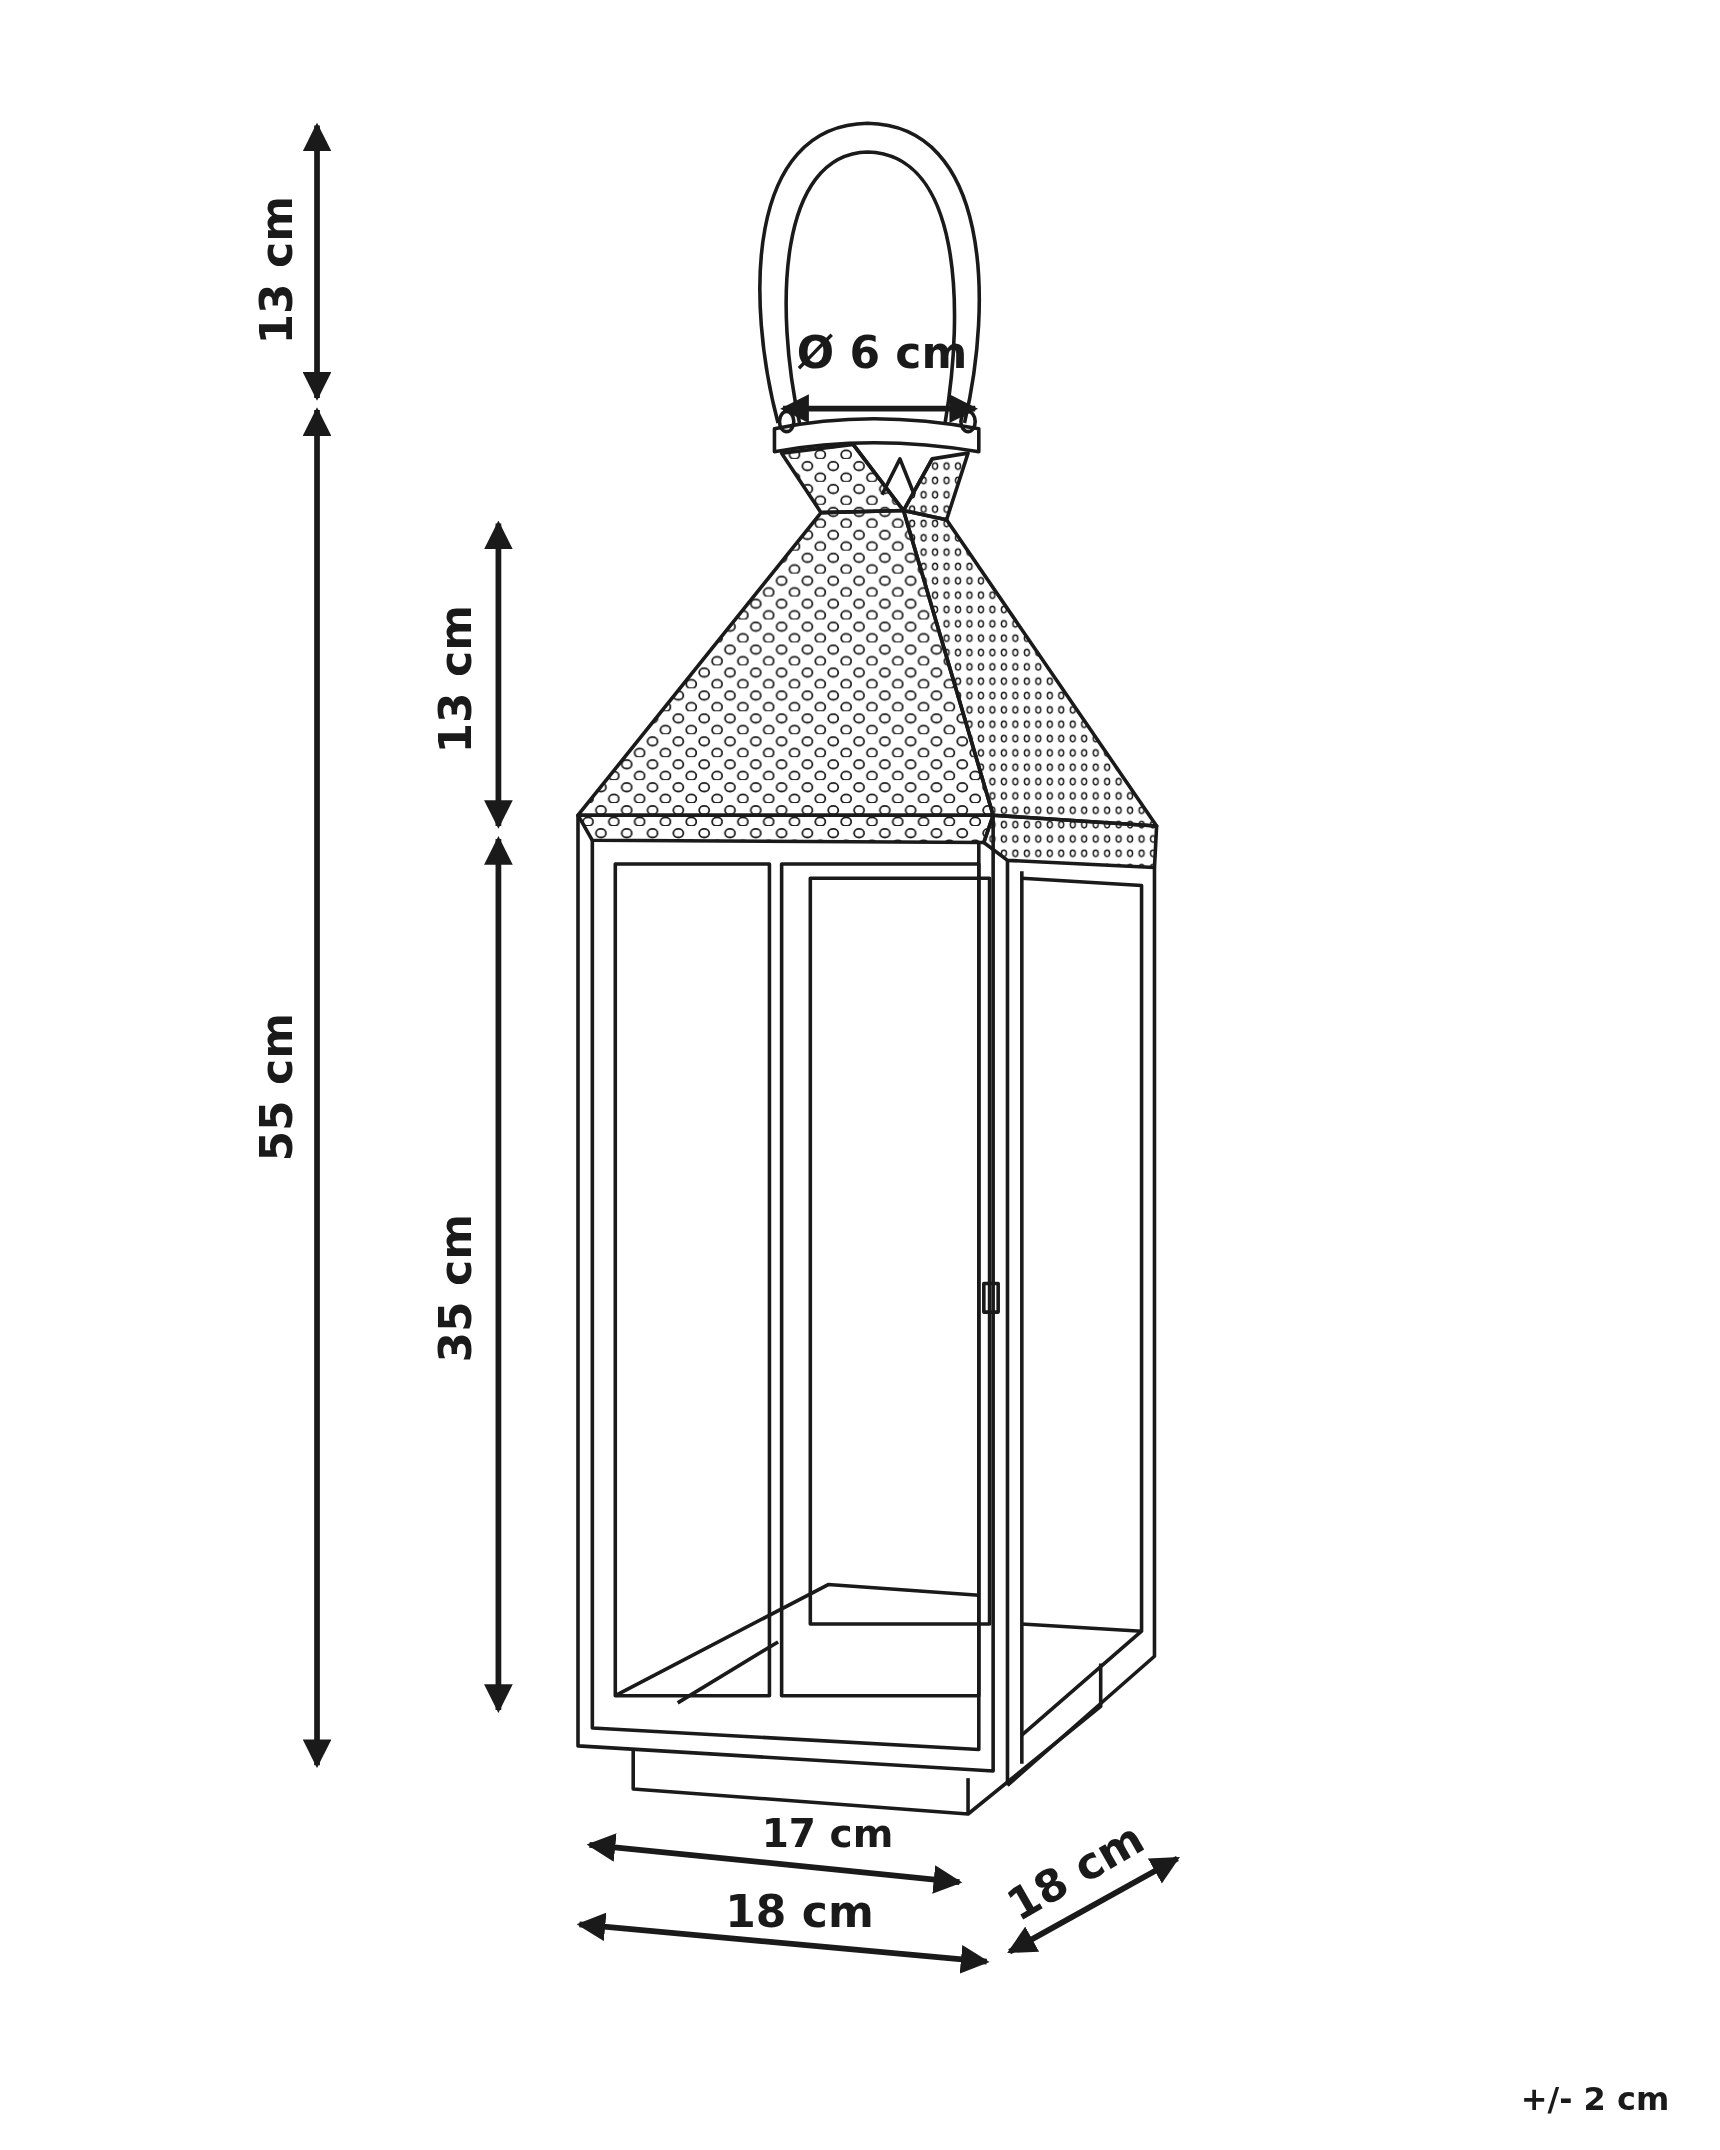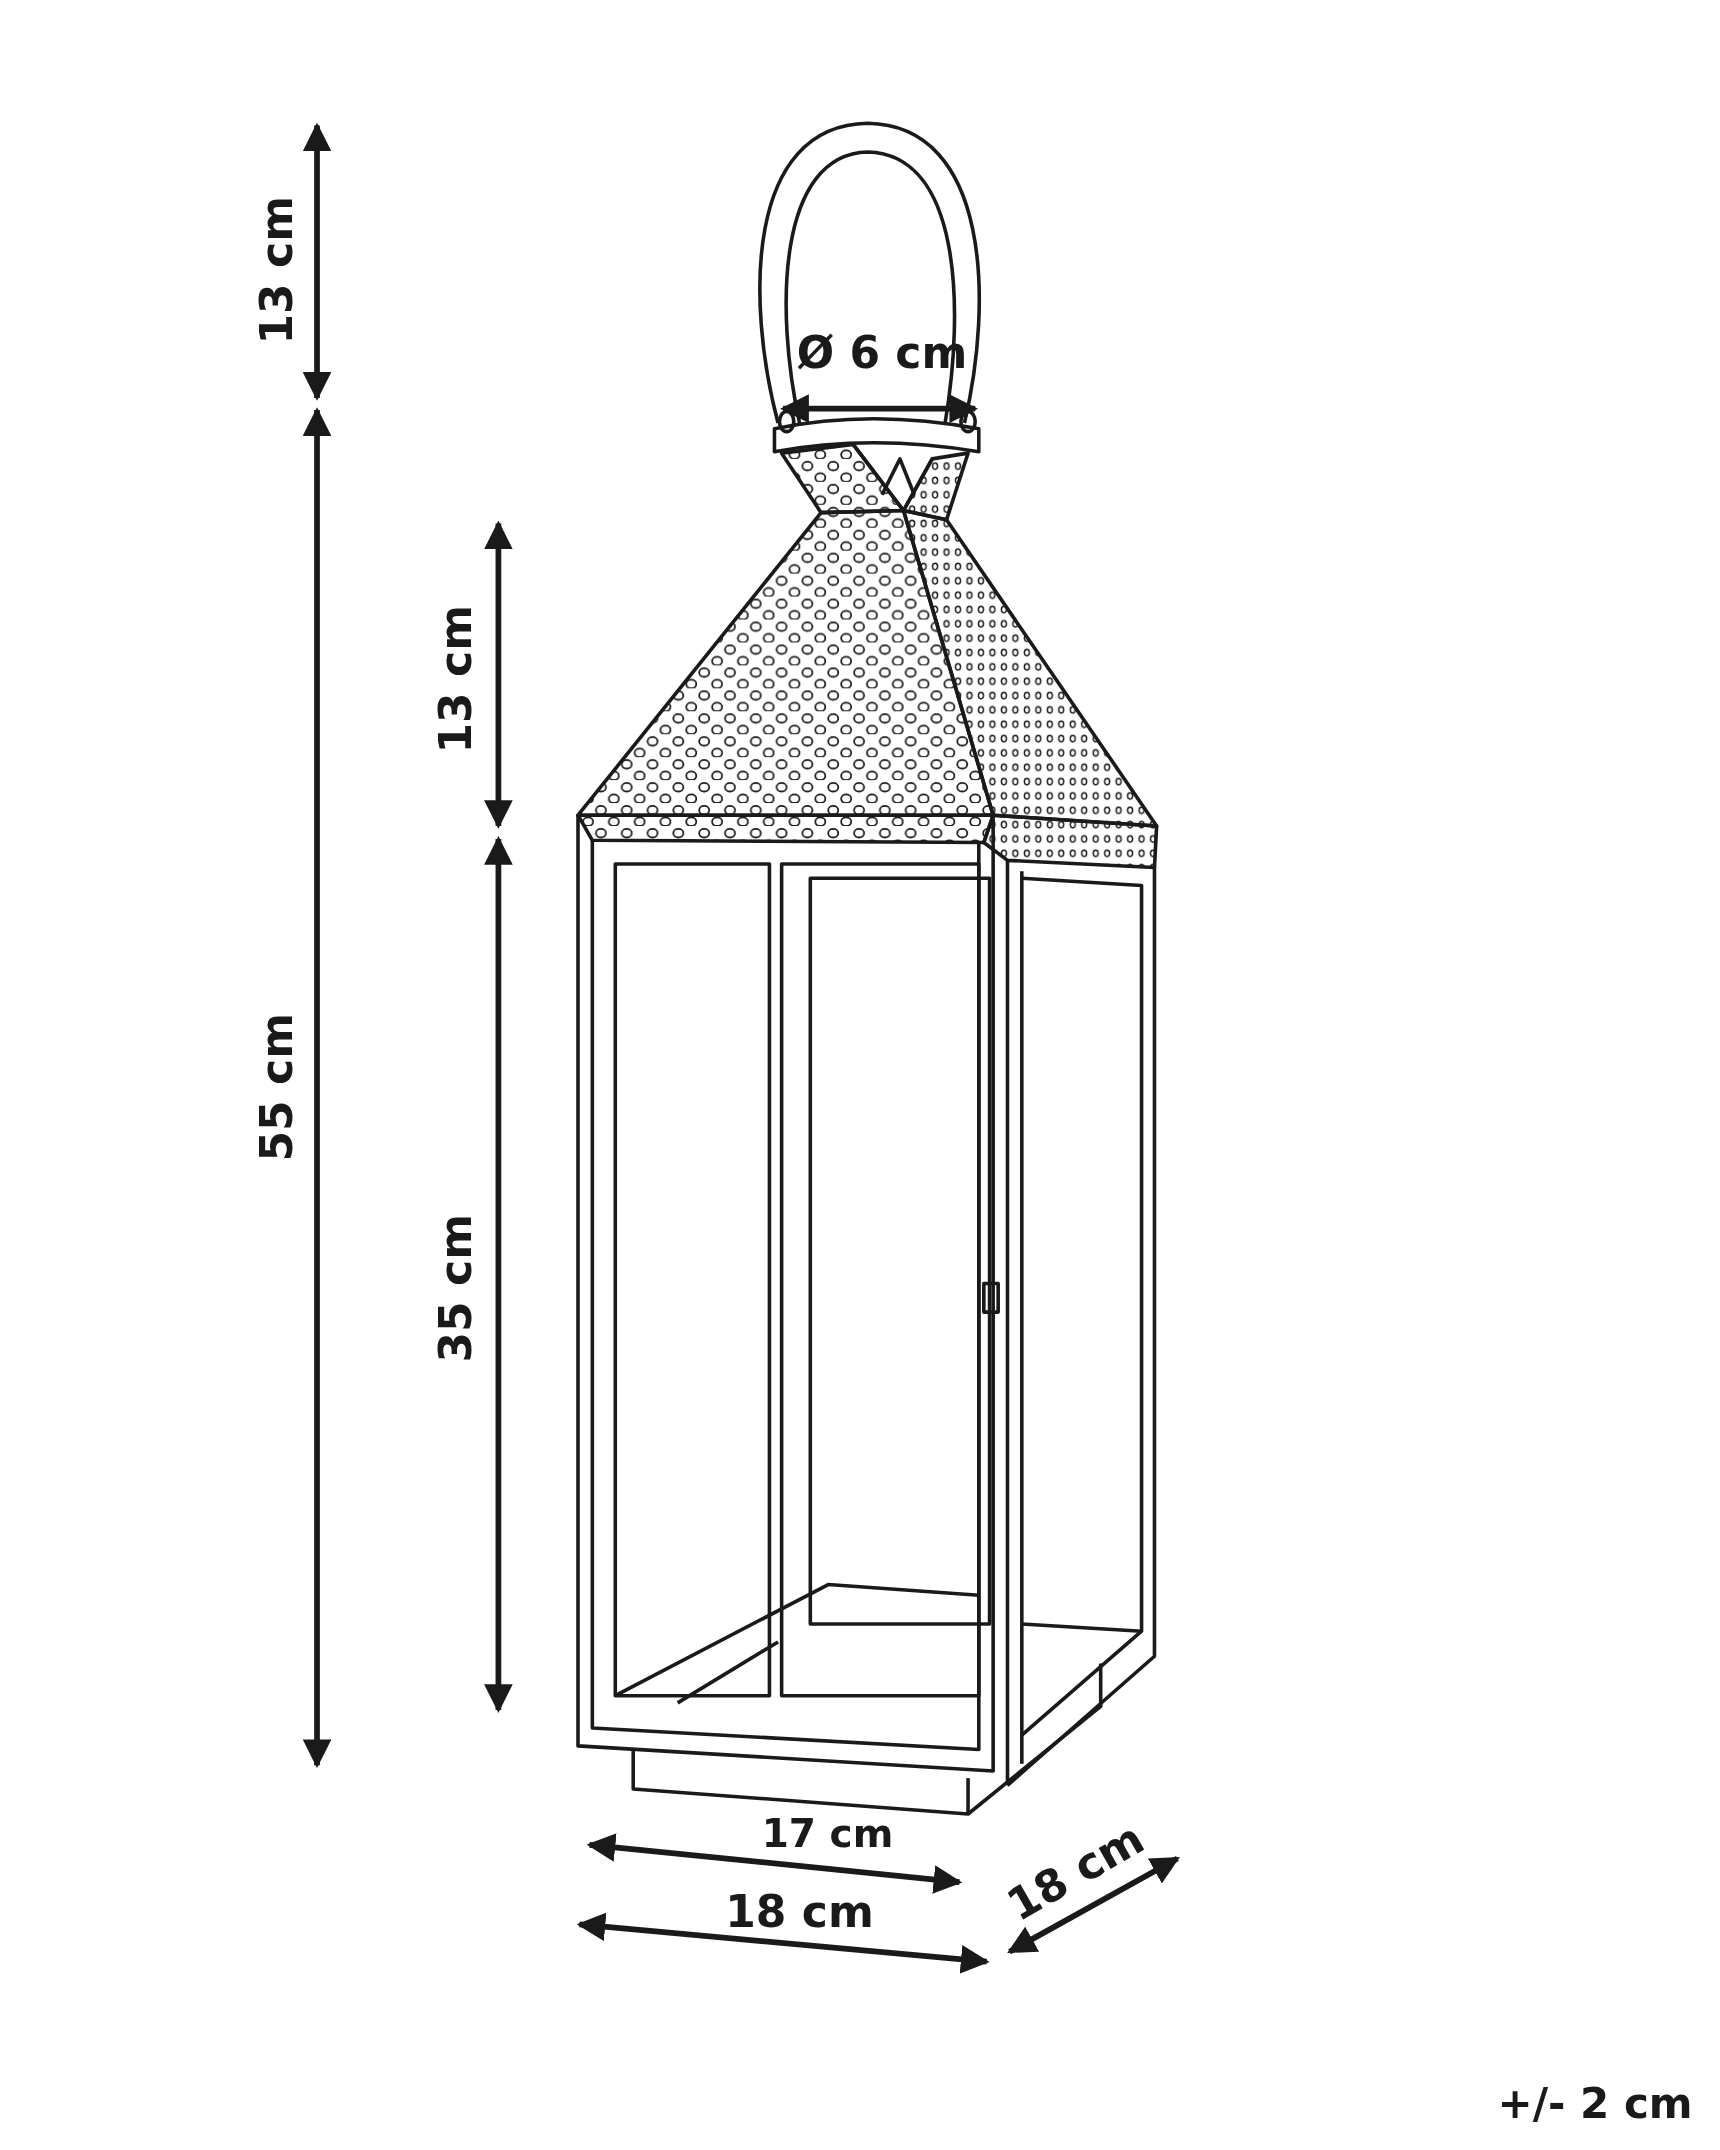--- a/index.html
+++ b/index.html
@@ -108,15 +108,15 @@
   <div class="lbl v" style="left:423px; top:1276px; font-size:44px; width:129px; text-align:center; transform: translate(-32px,0) rotate(-90deg);">35 cm</div>
 
   <div class="lbl" style="left:778px; top:331px; font-size:44px; width:208px; text-align:center;">Ø 6 cm</div>
 
   <div class="lbl" style="left:724px; top:1814px; font-size:39px; width:151px; text-align:center;margin-left:28px;">17 cm</div>
 
   <div class="lbl" style="left:724px; top:1890px; font-size:44px; width:151px; text-align:center;">18 cm</div>
 
   <div class="lbl v" style="left:1000px; top:1850px; font-size:44px; width:151px; text-align:center; transform: rotate(-30deg);">18 cm</div>
 
-  <div class="lbl" style="left:1491px; top:2083px; font-size:42px; width:208px; text-align:center;">+/- 2 cm</div>
+  <div class="lbl" style="left:1491px; top:2083px; font-size:32px; width:208px; text-align:center;">+/- 2 cm</div>
 </div>
 
 
 </body></html>

